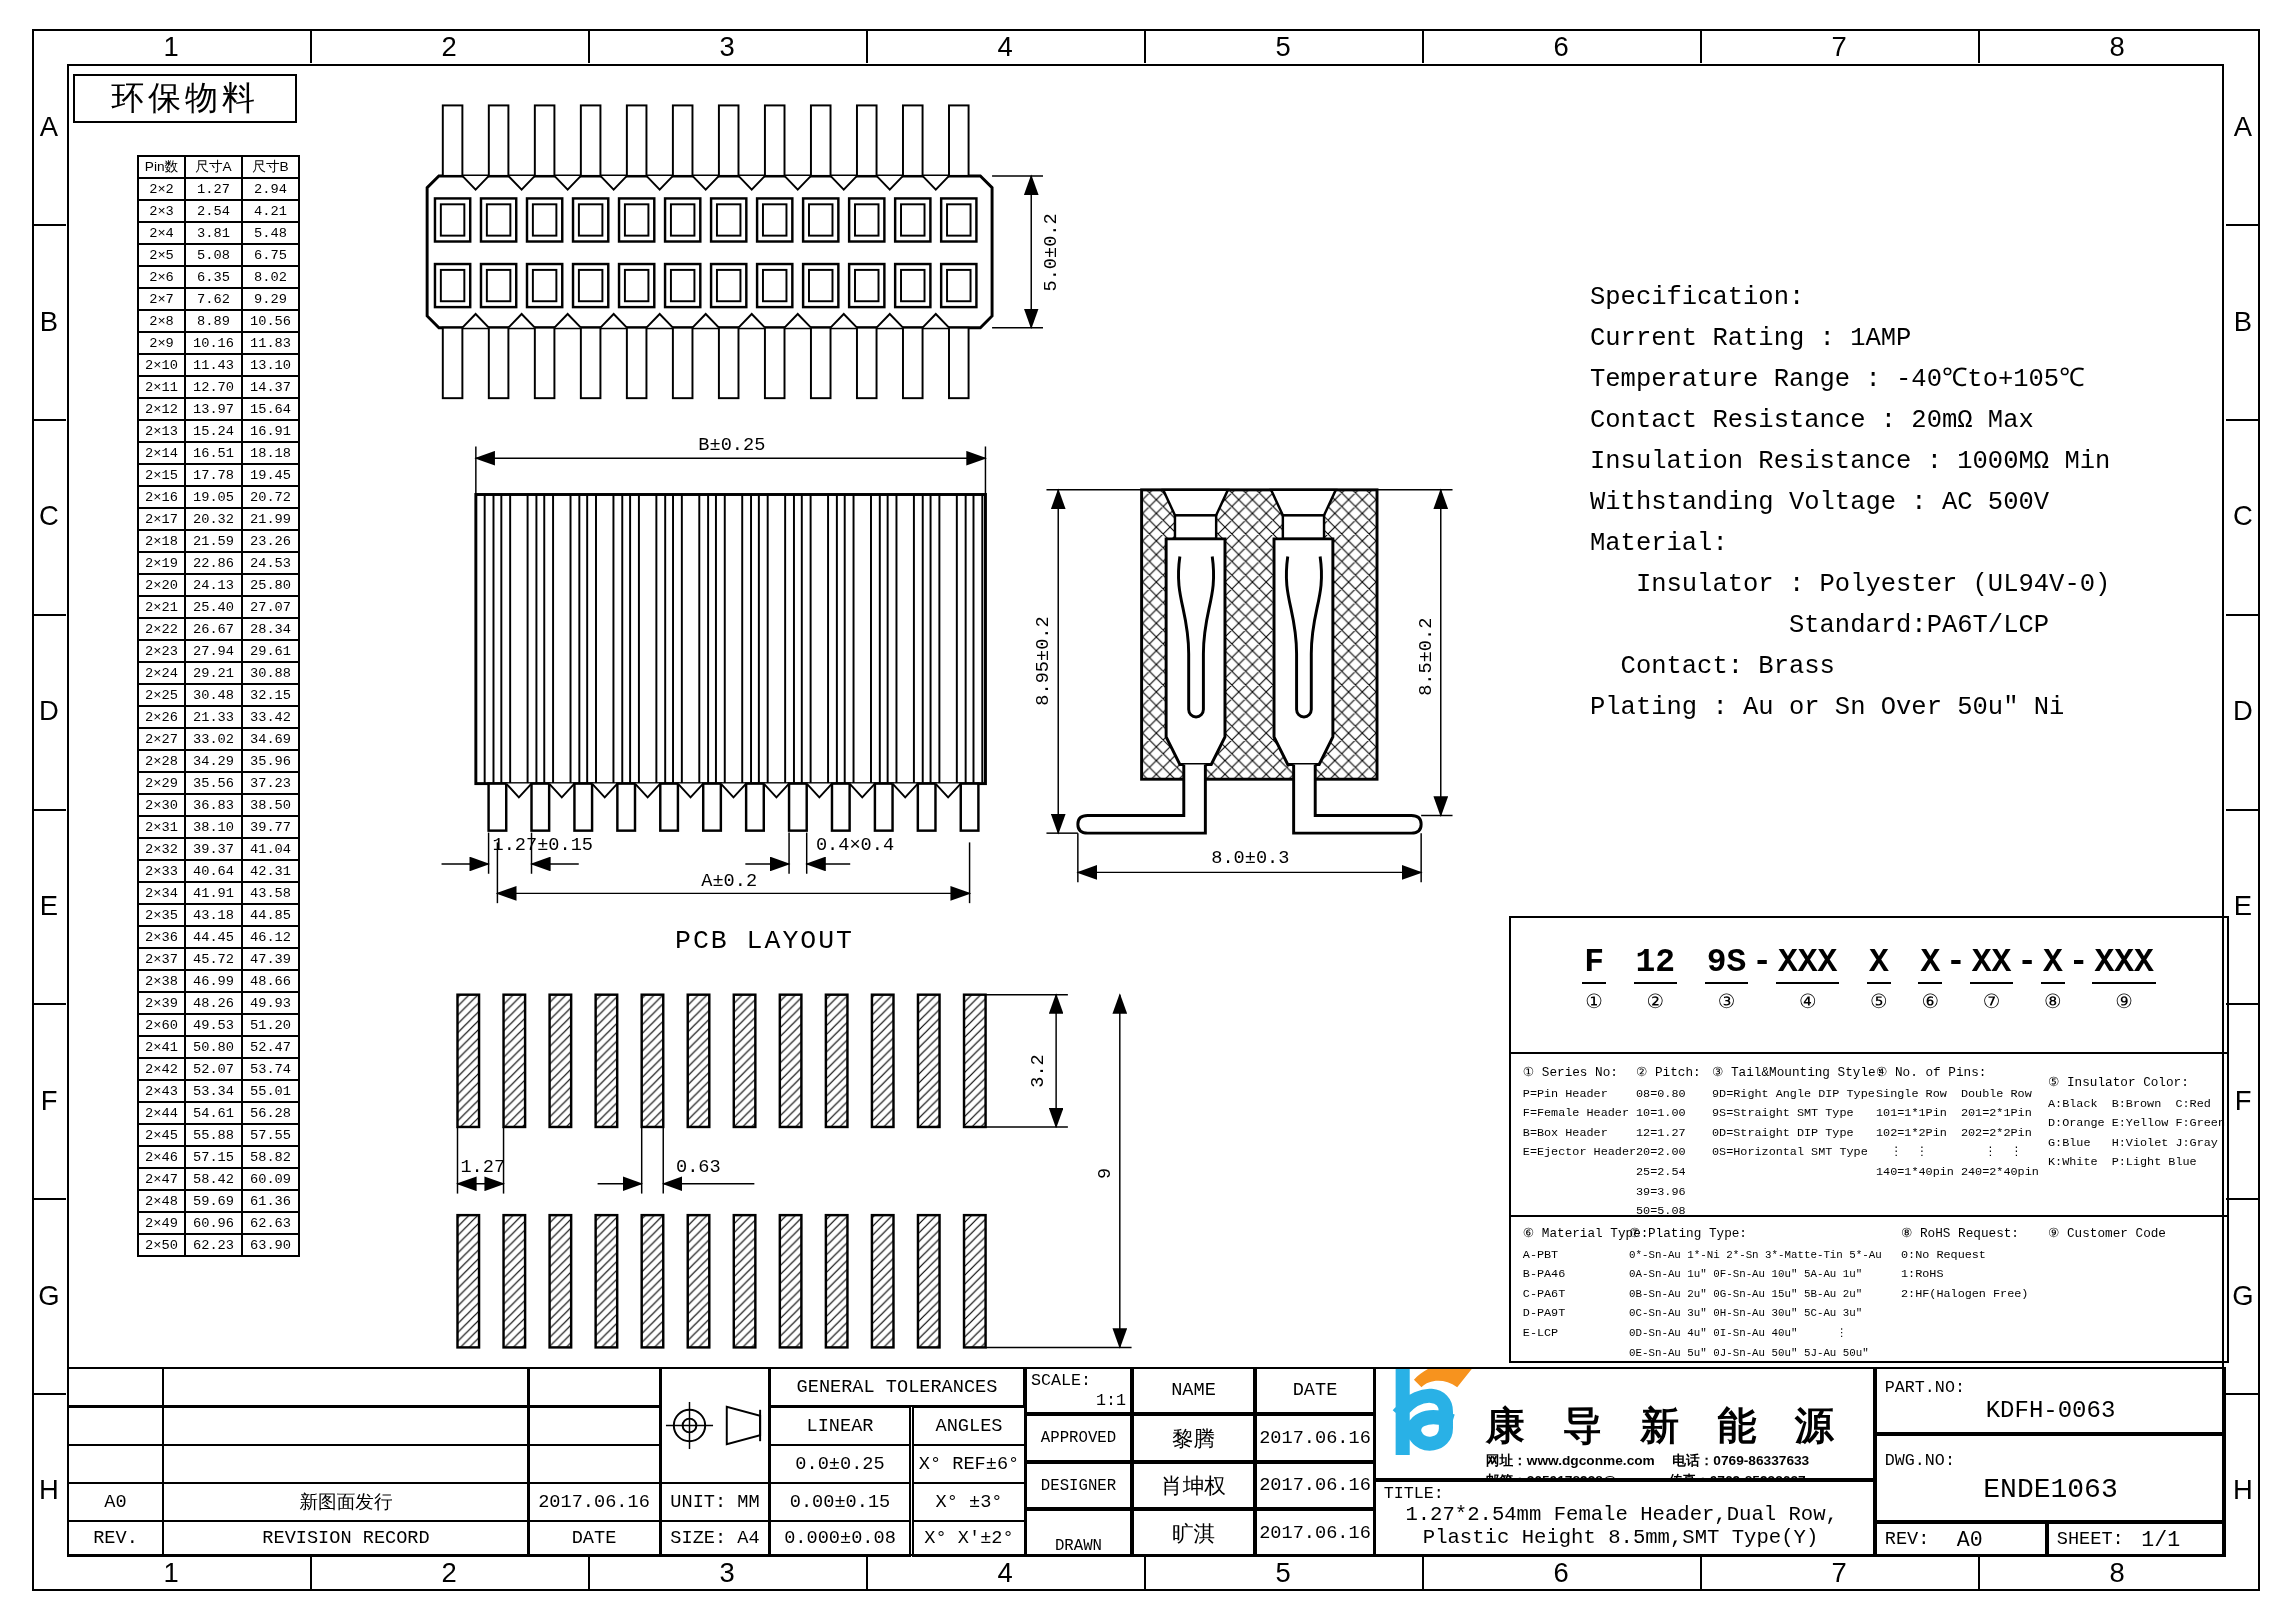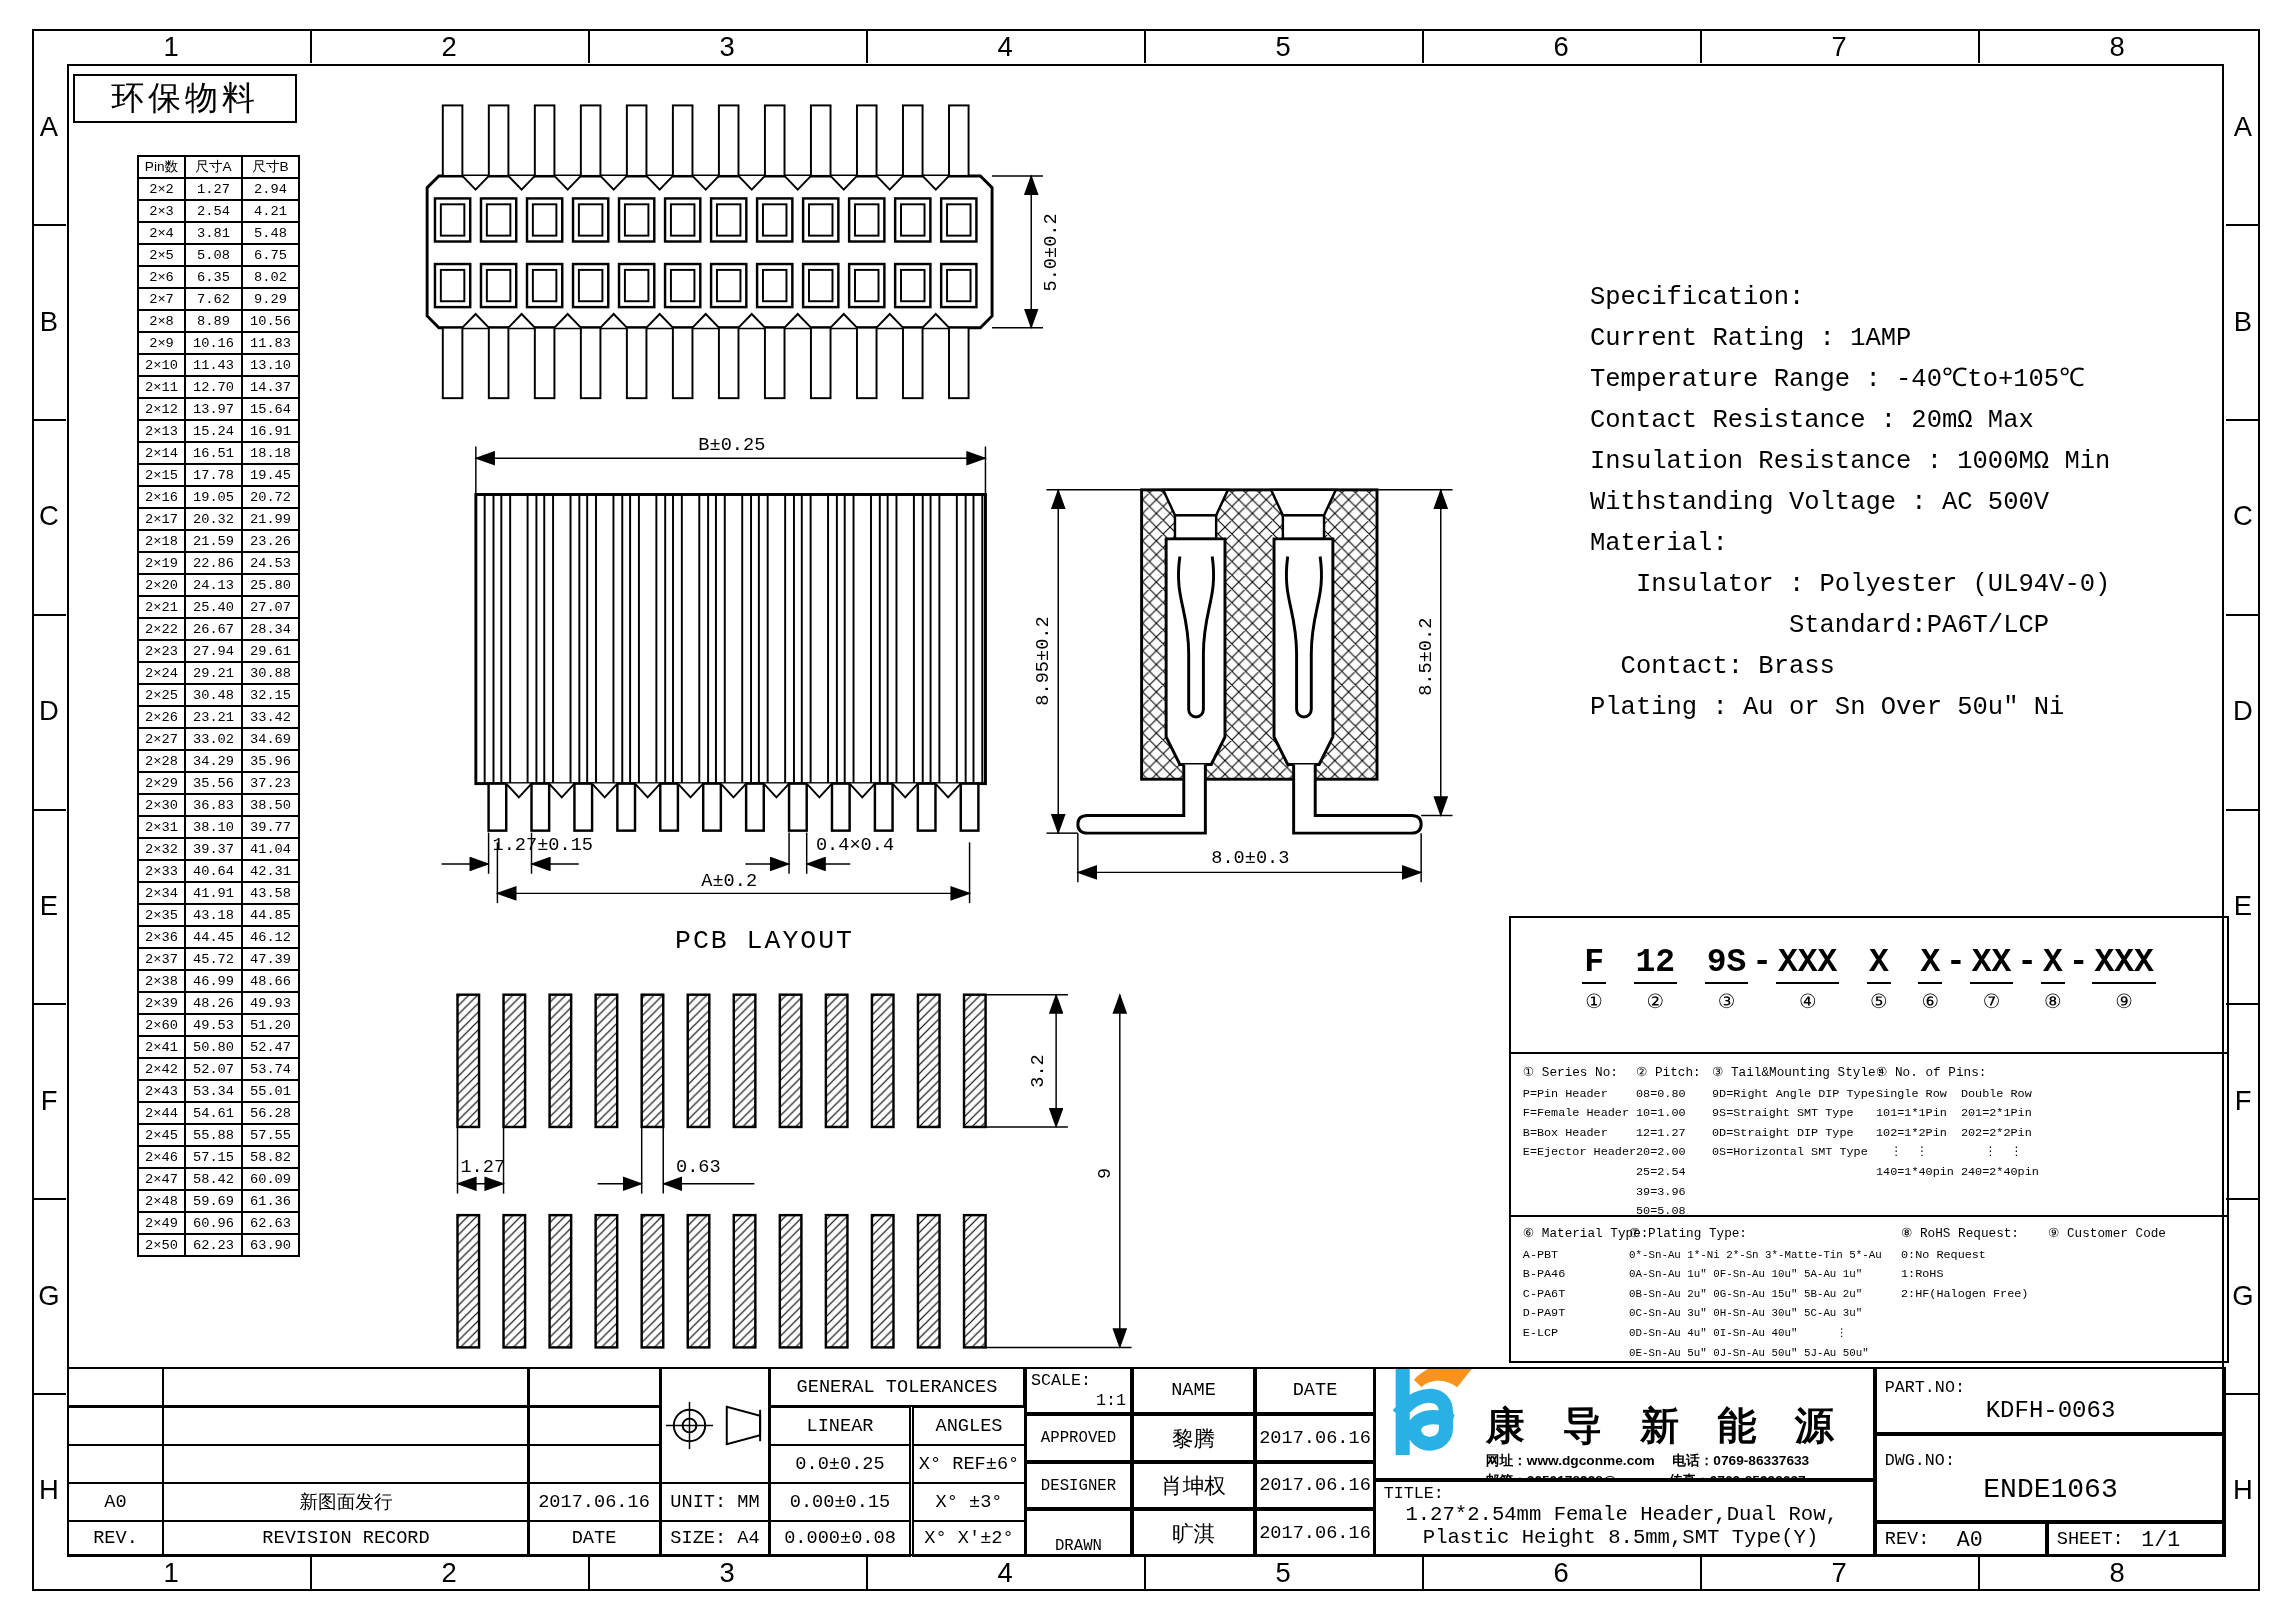--- a/index.html
+++ b/index.html
@@ -217,21 +217,21 @@
           <td>29.21</td>
           <td>30.88</td>
         </tr>
         <tr>
           <td>2×25</td>
           <td>30.48</td>
           <td>32.15</td>
         </tr>
         <tr>
           <td>2×26</td>
-          <td>23.21</td>
+          <td>21.33</td>
           <td>33.42</td>
         </tr>
         <tr>
           <td>2×27</td>
           <td>33.02</td>
           <td>34.69</td>
         </tr>
         <tr>
           <td>2×28</td>
           <td>34.29</td>
@@ -735,20 +735,21 @@
           <span class="t">XXX</span>
           <span class="n">⑨</span>
         </span>
       </div>
     <div class="divline" style="left:0;top:134px;width:100%;height:2px;"></div>
     <div class="divline" style="left:0;top:297px;width:100%;height:2px;"></div>
     <div class="codesec" style="left:11.8px;top:145px;width:118px;"><div class="sect">① Series No:</div><div>P=Pin Header</div><div>F=Female Header</div><div>B=Box Header</div><div>E=Ejector Header</div></div>
     <div class="codesec" style="left:125px;top:145px;width:83px;"><div class="sect">② Pitch:</div><div>08=0.80</div><div>10=1.00</div><div>12=1.27</div><div>20=2.00</div><div>25=2.54</div><div>39=3.96</div><div>50=5.08</div></div>
     <div class="codesec" style="left:201px;top:145px;width:167px;"><div class="sect">③ Tail&amp;Mounting Style:</div><div>9D=Right Angle DIP Type</div><div>9S=Straight SMT Type</div><div>0D=Straight DIP Type</div><div>0S=Horizontal SMT Type</div></div>
     <div class="codesec" style="left:365px;top:145px;width:172px;"><div class="sect">④ No. of Pins:</div><div>Single Row  Double Row</div><div>101=1*1Pin  201=2*1Pin</div><div>102=1*2Pin  202=2*2Pin</div><div>  ⋮  ⋮        ⋮  ⋮</div><div>140=1*40pin 240=2*40pin</div></div>
+    <div class="codesec" style="left:537px;top:155px;width:176px;"><div class="sect">⑤ Insulator Color:</div><div>A:Black  B:Brown  C:Red</div><div>D:Orange E:Yellow F:Green</div><div>G:Blue   H:Violet J:Gray</div><div>K:White  P:Light Blue</div></div>
     <div class="codesec" style="left:11.8px;top:306px;width:108px;"><div class="sect">⑥ Material Type:</div><div>A-PBT</div><div>B-PA46</div><div>C-PA6T</div><div>D-PA9T</div><div>E-LCP</div></div>
     <div class="codesec" style="left:118px;top:306px;width:263px;font-size:10.8px;"><div class="sect">⑦ Plating Type:</div><div>0*-Sn-Au 1*-Ni 2*-Sn 3*-Matte-Tin 5*-Au</div><div>0A-Sn-Au 1u″ 0F-Sn-Au 10u″ 5A-Au 1u″</div><div>0B-Sn-Au 2u″ 0G-Sn-Au 15u″ 5B-Au 2u″</div><div>0C-Sn-Au 3u″ 0H-Sn-Au 30u″ 5C-Au 3u″</div><div>0D-Sn-Au 4u″ 0I-Sn-Au 40u″      ⋮</div><div>0E-Sn-Au 5u″ 0J-Sn-Au 50u″ 5J-Au 50u″</div></div>
     <div class="codesec" style="left:390px;top:306px;width:142px;"><div class="sect">⑧ RoHS Request:</div><div>0:No Request</div><div>1:RoHS</div><div>2:HF(Halogen Free)</div></div>
     <div class="codesec" style="left:537px;top:306px;width:167px;"><div class="sect">⑨ Customer Code</div></div>
   </div>
 
   <div class="cell" style="left:67px;top:1367px;width:97px;height:40px;"></div>
   <div class="cell" style="left:162px;top:1367px;width:368px;height:40px;"></div>
   <div class="cell" style="left:527px;top:1367px;width:134px;height:40px;"></div>
   <div class="cell" style="left:67px;top:1406px;width:97px;height:40px;"></div>

